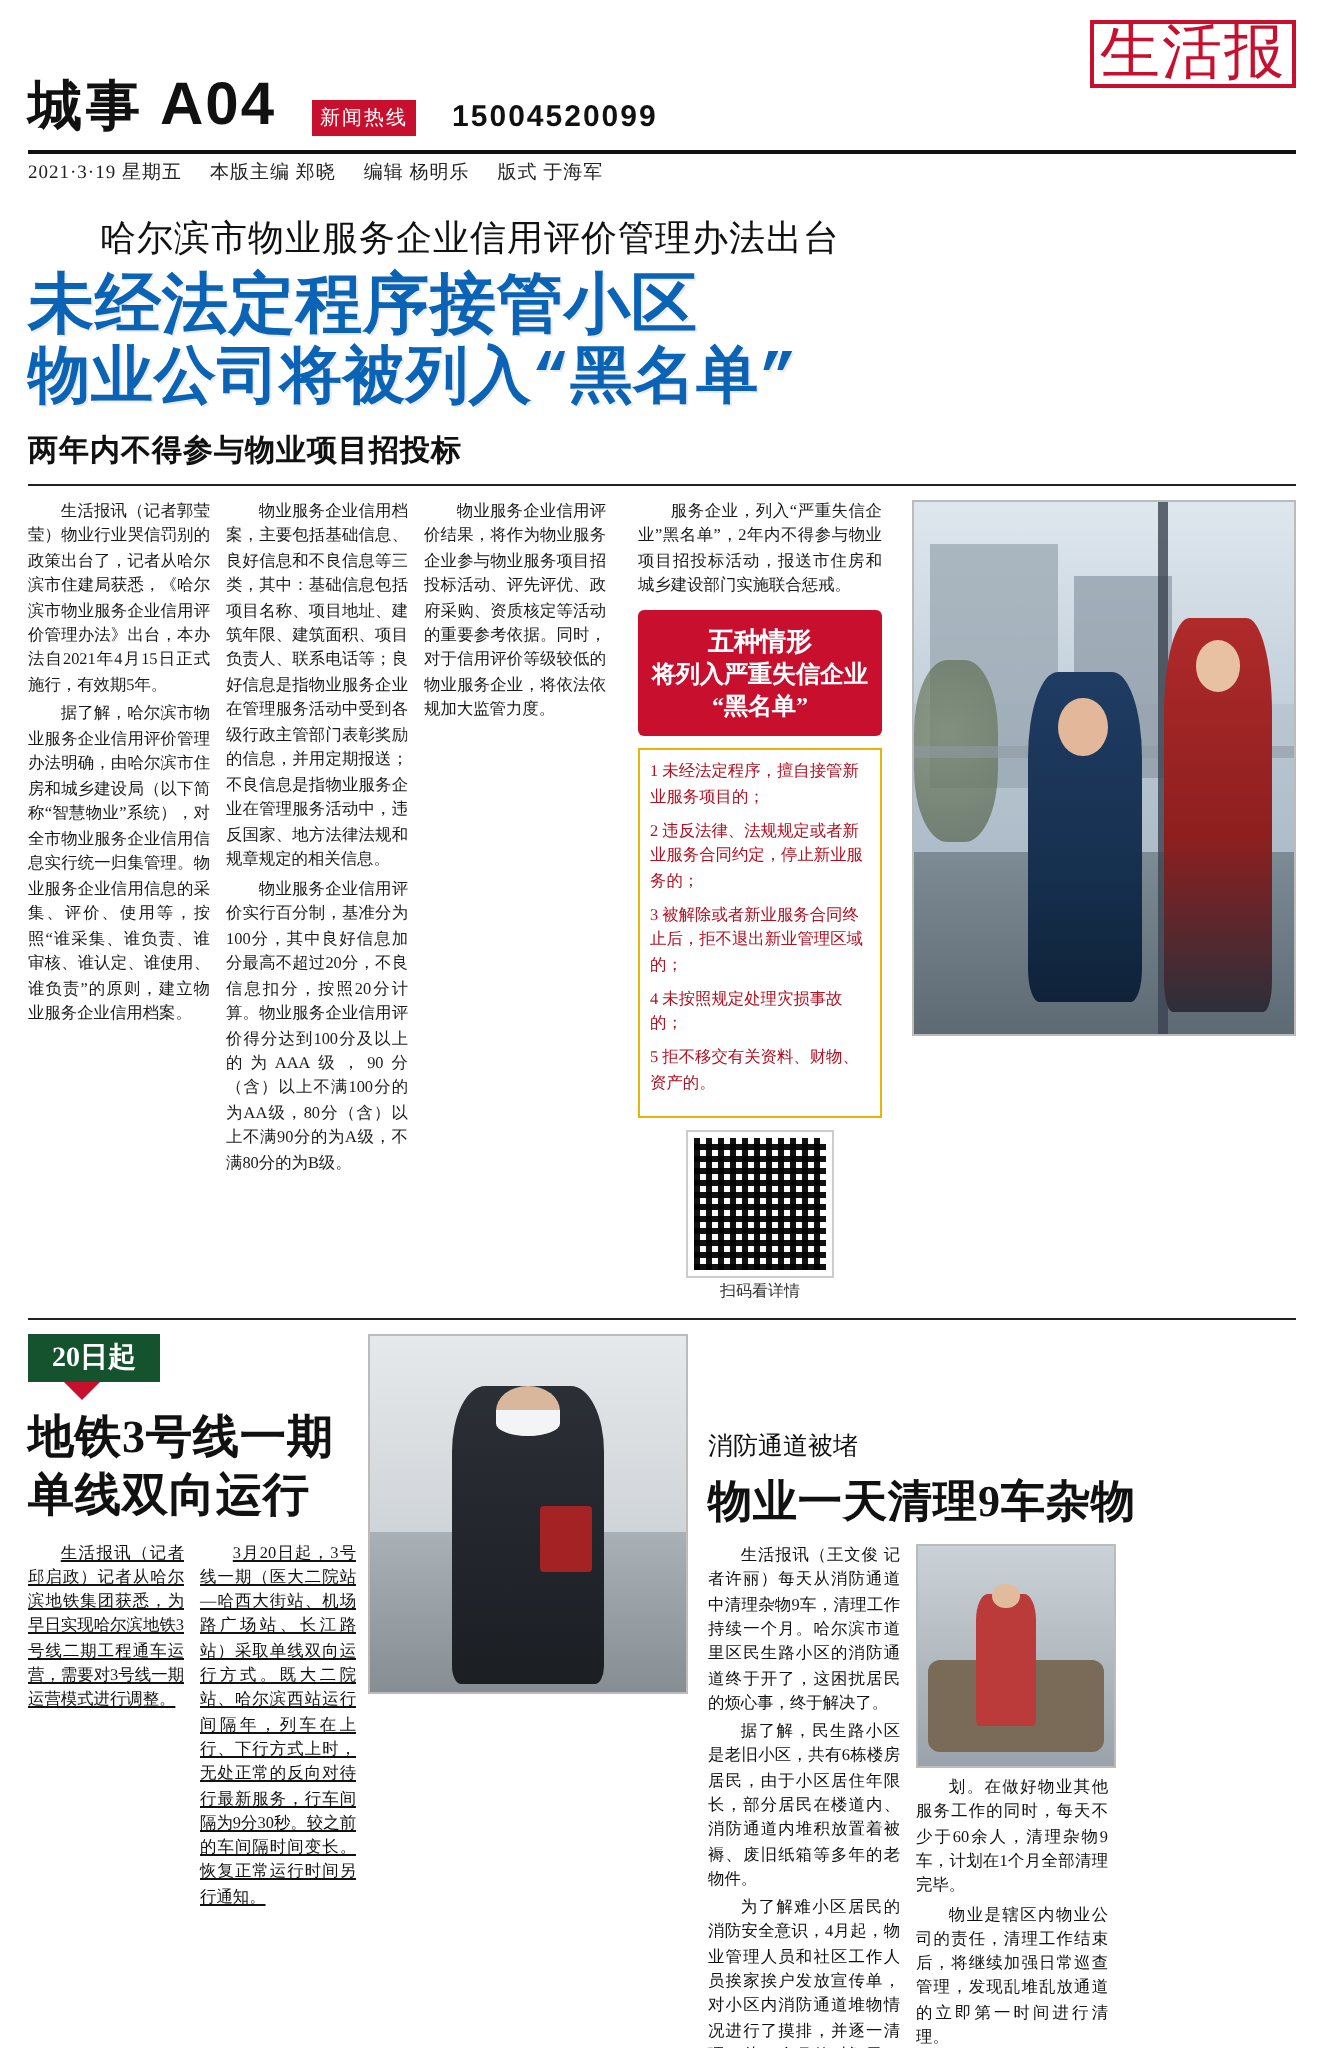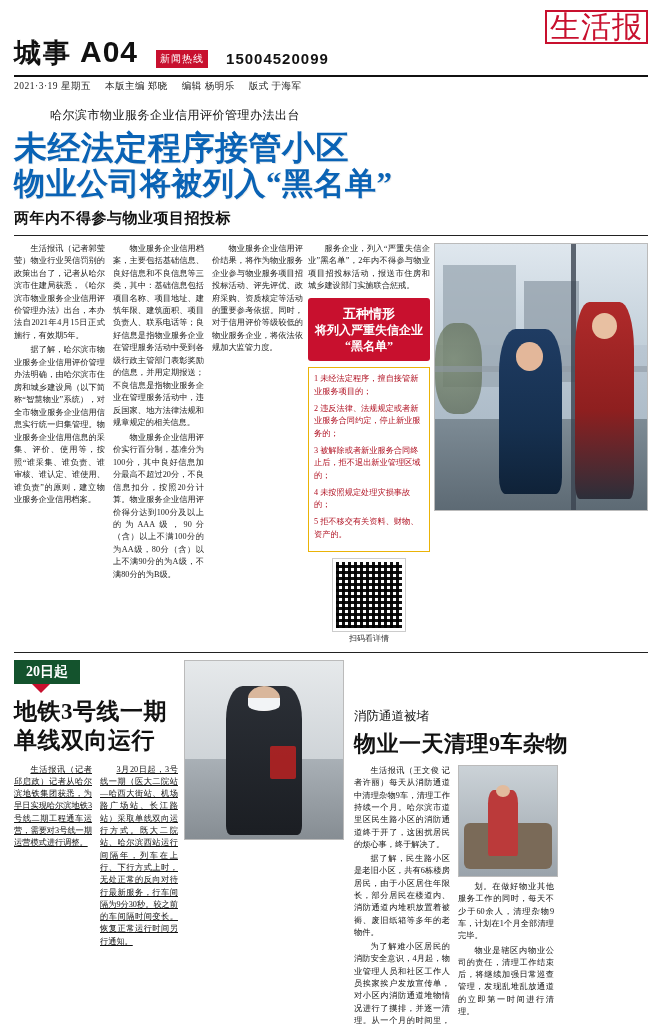--- a/index.html
+++ b/index.html
@@ -20,32 +20,32 @@
   .hotline{display:flex;gap:18px;margin-left:10px;margin-top:40px;}
   .hotline-tag{background:#c8102e;color:#fff;font-size:10px;padding:2px 4px;font-family:"Liberation Sans",sans-serif;letter-spacing:1px;}
   .hotline-num{font-family:"Liberation Sans",sans-serif;font-weight:bold;font-size:15px;letter-spacing:1px;}
   .logo{color:#c8102e;font-weight:normal;font-size:30px;font-family:"Liberation Serif",serif;letter-spacing:1px;line-height:1;white-space:nowrap;}
   .logo .logo-box{display:inline-block;border:2px solid #c8102e;padding:0px 3px;}
 
   .mh-rule{border-top:2px solid #111;margin-top:4px;}
   .mh-meta{display:flex;gap:14px;font-size:9.5px;padding:3px 0 0 0;color:#222;letter-spacing:0.5px;}
 
   
-  .kicker{font-size:12px;color:#111;margin-top:14px;letter-spacing:0.5px;padding-left:36px;}
+  .kicker{font-size:18px;color:#111;margin-top:14px;letter-spacing:0.5px;padding-left:36px;}
   .headline{
-    color:#0a63b5;font-weight:bold;font-family:Liberation Serif, serif;
+    color:#0a63b5;font-weight:bold;font-family:Liberation Mono, monospace;
     font-size:33px;line-height:1.12;letter-spacing:0.5px;margin-top:6px;
     text-shadow:1px 1px 0 rgba(0,0,0,.08);
   }
   .headline .q{font-size:31px;}
   .subhead{font-size:15px;font-weight:bold;color:#111;margin-top:7px;letter-spacing:0.5px;}
   .hl-rule{border-top:1px solid #222;margin-top:7px;}
 
   
-  .main-area{display:flex;margin-top:7px;gap:4px;}
+  .main-area{display:flex;margin-top:7px;gap:15px;}
   .cols{display:flex;gap:8px;width:290px;}
   .col{width:91px;font-size:8.2px;line-height:1.52;text-align:justify;color:#1a1a1a;}
   .col p{margin:0 0 2px 0;text-indent:2em;}
 
   .mid-col{width:122px;}
   .redbox{
     background:#c8102e;color:#fff;text-align:center;font-weight:bold;
     padding:7px 4px;font-size:13px;line-height:1.35;border-radius:3px;margin-bottom:6px;
   }
   .redbox .small{font-size:12px;}

